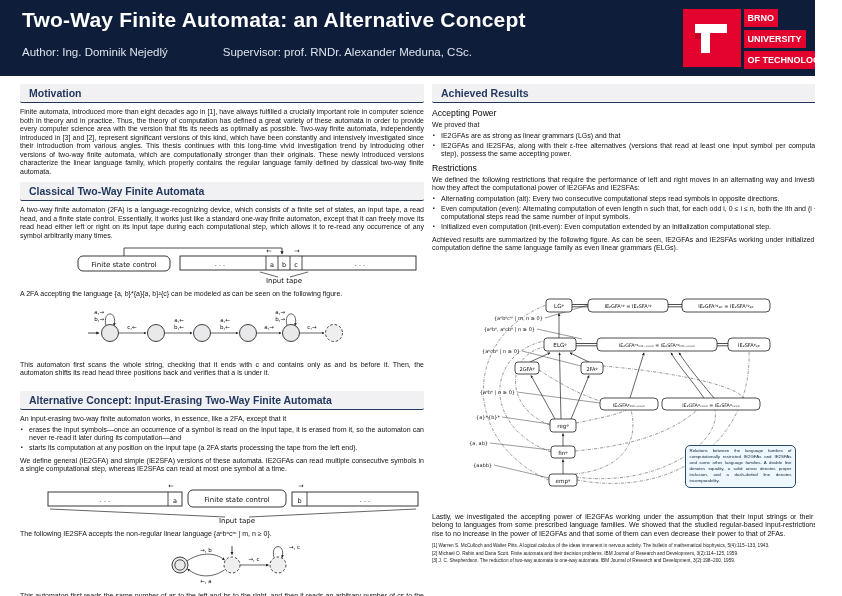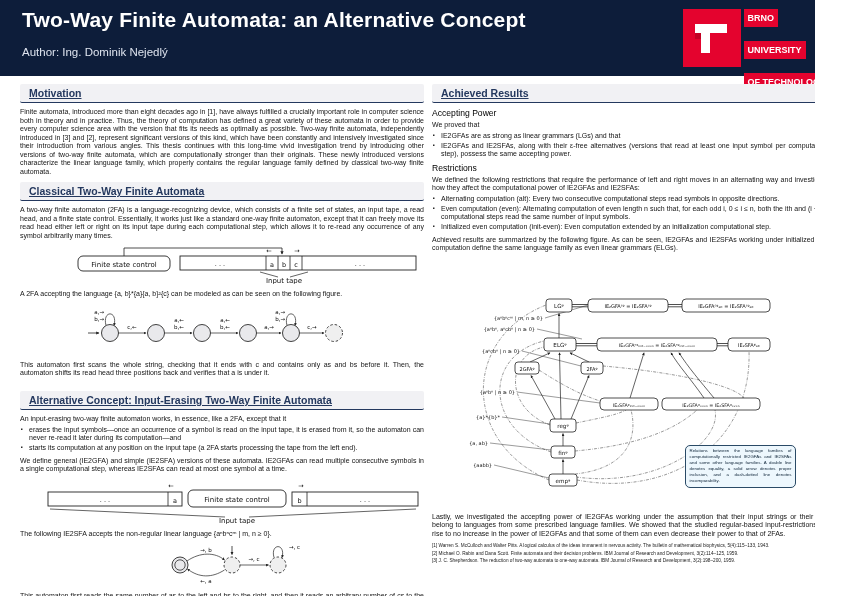--- a/index.html
+++ b/index.html
@@ -5,30 +5,30 @@
   html,body{margin:0;padding:0;background:#fff;}
   .page{position:relative;width:815px;height:596px;background:#ffffff;overflow:hidden;
         font-family:"Liberation Sans","DejaVu Sans",sans-serif;}
   
   .header{position:absolute;left:0;top:0;width:842px;height:76px;background:#0d1d3a;}
   .title{position:absolute;left:22px;top:8px;color:#ffffff;font-size:21px;font-weight:bold;letter-spacing:.2px;white-space:nowrap;}
   .byline{position:absolute;left:22px;top:46px;display:flex;gap:55px;color:#dde3ee;font-size:11.5px;}
   .logo{position:absolute;top:9px;right:12px;display:flex;gap:3px;align-items:flex-start;}
   .logo-square{width:58px;height:58px;background:#e4032e;position:relative;}
   .logo-cols{display:flex;gap:2px;}
-  .logo-col{display:flex;flex-direction:column;gap:14px;align-items:flex-start;}
+  .logo-col{display:flex;flex-direction:column;gap:3px;align-items:flex-start;}
   .chip{color:#fff;font-weight:bold;font-size:9px;line-height:1;padding:4.5px 4px;white-space:nowrap;}
   .chip.red{background:#e4032e;}
   .chip.blue{background:#55b6e2;}
   
   .col{position:absolute;top:84px;}
   .col-left{left:20px;width:404px;}
   .col-right{left:432px;width:400px;}
   .sec{background:#f1f1f4;border-bottom:1.5px solid #24385e;border-radius:2px;
-       color:#24385e;font-size:10.5px;font-weight:bold;padding:3px 9px;margin:0 0 5px 0;text-decoration:underline;}
+       color:#24385e;font-size:10.5px;font-weight:bold;padding:3px 9px;margin:0 0 5px 0;}
   .mt6{margin-top:6px;} .mt8{margin-top:13px;}
   p.body{font-size:7px;line-height:1.22;text-align:justify;color:#141414;margin:0 0 4px 0;}
   p.tight{margin-bottom:2px;}
   .subhead{font-size:8.6px;font-weight:normal;color:#000;margin:3px 0 3px 0;}
   ul.b{list-style:none;margin:0 0 4px 0;padding:0;}
   ul.b li{position:relative;font-size:7px;line-height:1.22;text-align:justify;color:#141414;
           padding-left:9px;margin-bottom:1.5px;}
   ul.b li::before{content:"▪";position:absolute;left:1px;top:0;font-size:5.5px;color:#141414;}
   figure{margin:2px 0 2px 0;}
   svg text{font-family:"DejaVu Sans","Liberation Sans",sans-serif;fill:#111;}
@@ -40,20 +40,21 @@
 </style>
 </head>
 <body>
 
 <div class="page">
 
   <div class="header">
     <div class="title">Two-Way Finite Automata: an Alternative Concept</div>
     <div class="byline">
       <span>Author: Ing. Dominik Nejedlý</span>
+      <span>Supervisor: prof. RNDr. Alexander Meduna, CSc.</span>
     </div>
     <div class="logo">
       <div class="logo-square">
         <svg width="58" height="58" viewBox="0 0 58 58">
           <rect x="12" y="15" width="32" height="9" fill="#ffffff"></rect>
           <rect x="18" y="15" width="9" height="29" fill="#ffffff"></rect>
           <rect x="12" y="24" width="6" height="6" fill="#c20225"></rect>
         </svg>
       </div>
       <div class="logo-cols">

